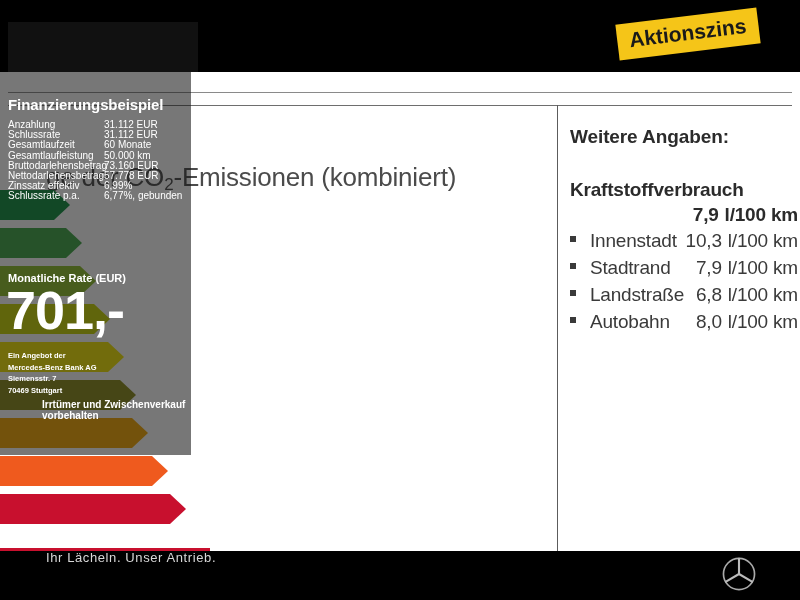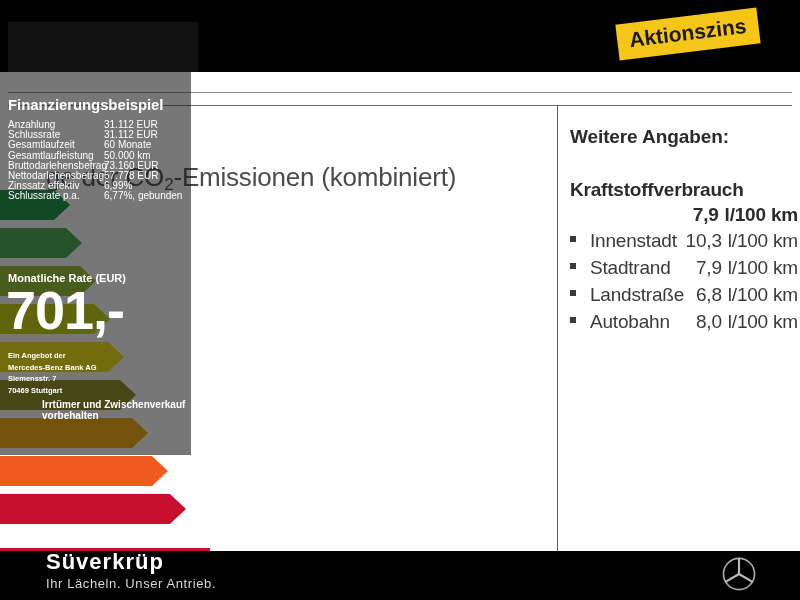--- a/index.html
+++ b/index.html
@@ -467,21 +467,20 @@
   </div>
 
   <div class="top-band">
     <div class="top-dark-box"></div>
   </div>
   <div class="aktion-badge">Aktionszins</div>
 
   <div class="red-accent"></div>
   <div class="bottom-band"></div>
   <div class="dealer-logo">
-    <div class="dealer-name">Süverkrüp</div>
     <div class="dealer-tag">Ihr Lächeln. Unser Antrieb.</div>
   </div>
   <svg class="mb-star" viewBox="0 0 100 100">
     <circle cx="50" cy="50" r="37" fill="none" stroke="#aaaaaa" stroke-width="4"></circle>
     <g stroke="#bbbbbb" stroke-width="5" stroke-linecap="round">
       <line x1="50" y1="50" x2="50" y2="14"></line>
       <line x1="50" y1="50" x2="19" y2="68"></line>
       <line x1="50" y1="50" x2="81" y2="68"></line>
     </g>
   </svg>

